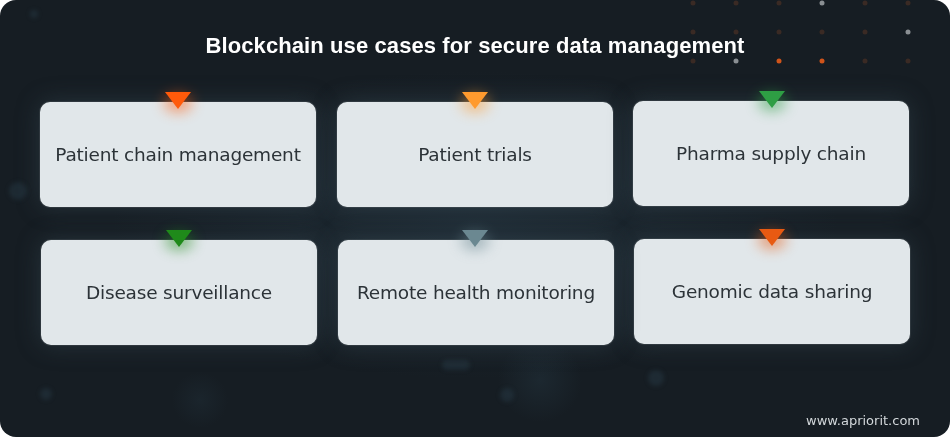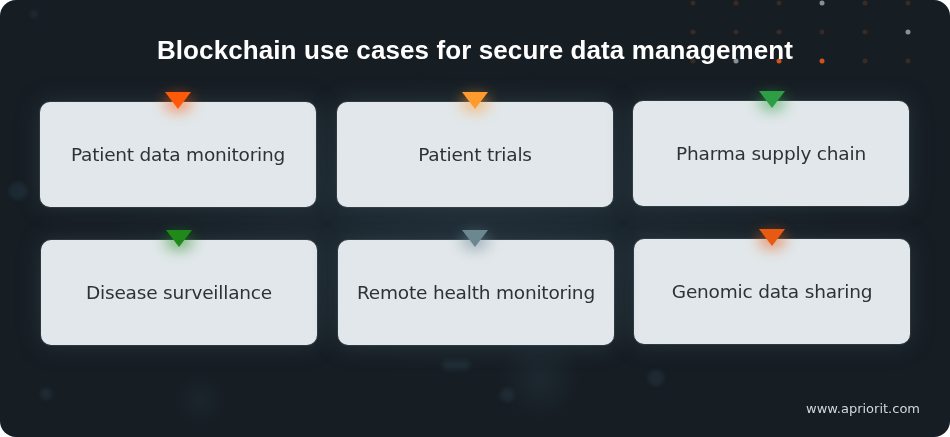--- a/index.html
+++ b/index.html
@@ -33,21 +33,21 @@
       filter: blur(2px);
     }
     .title {
       position: absolute;
       left: 0;
       right: 0;
       top: 18px;
       text-align: center;
       color: #ffffff;
       font-weight: bold;
-      font-size: 26px;
+      font-size: 22px;
       letter-spacing: 0.1px;
       font-family: "Liberation Sans", "DejaVu Sans", sans-serif;
     }
     .dot {
       position: absolute;
       width: 5px;
       height: 5px;
       border-radius: 50%;
       transform: translate(-2.5px, -2.5px);
     }
@@ -84,21 +84,21 @@
       width: 28px;
       height: 18px;
       border-radius: 50%;
       transform: translateX(-14px);
       filter: blur(7px);
       opacity: 0.55;
     }
     .footer {
       position: absolute;
       right: 30px;
-      bottom: 21px;
+      bottom: 9px;
       color: #d2d7da;
       font-size: 13px;
       font-family: "DejaVu Sans", sans-serif;
     }
   </style>
 </head>
 <body>
 
 <div class="canvas">
 
@@ -126,21 +126,21 @@
       <div class="dot" style="left: 736px; top: 61px; background: rgb(138, 143, 147);"></div>
       <div class="dot" style="left: 779px; top: 61px; background: rgb(208, 84, 26);"></div>
       <div class="dot" style="left: 822px; top: 61px; background: rgb(208, 84, 26);"></div>
       <div class="dot" style="left: 865px; top: 61px; background: rgb(58, 42, 36);"></div>
       <div class="dot" style="left: 908px; top: 61px; background: rgb(58, 42, 36);"></div>
     </div>
 
   <h1 class="title">Blockchain use cases for secure data management</h1>
 
   <div class="card" style="left:40px;top:102px;">
-    <span class="card-label">Patient data monitoring</span>
+    <span class="card-label">Patient chain management</span>
   </div>
   <div class="card" style="left:337px;top:102px;">
     <span class="card-label">Patient trials</span>
   </div>
   <div class="card" style="left:633px;top:101px;">
     <span class="card-label">Pharma supply chain</span>
   </div>
 
   <div class="card" style="left:41px;top:240px;">
     <span class="card-label">Disease surveillance</span>

